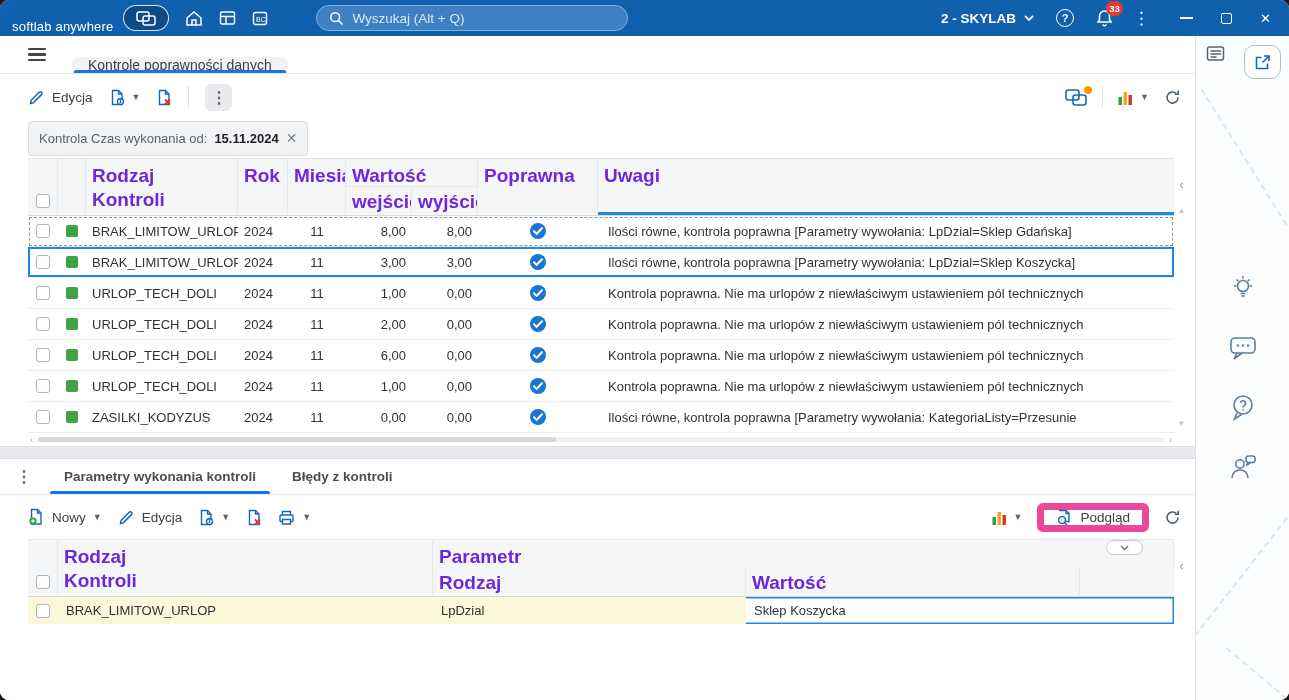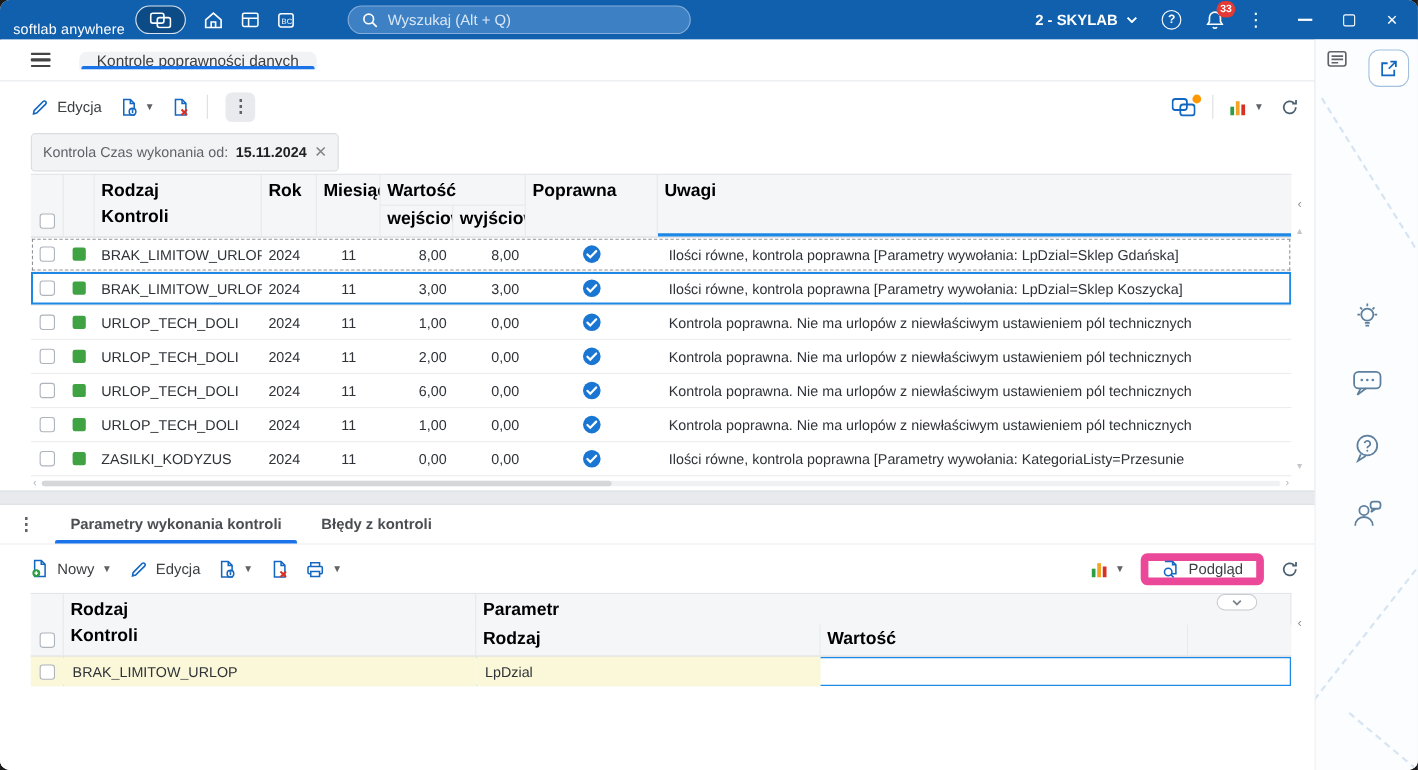--- a/index.html
+++ b/index.html
@@ -34,21 +34,21 @@
   .maxbox { width:11px; height:11px; border:1.6px solid #fff; border-radius:2px; display:block; }
   .closex { font-size:13px; line-height:1; }
   .winbtn { cursor:pointer; display:flex; align-items:center; }
 
   
   .app-body { display:flex; height:664px; background:#fff; }
   .main { flex:1; min-width:0; display:flex; flex-direction:column; border-right:1px solid #e1e3e6; }
   .sidebar { width:93px; background:#fbfdff; position:relative; overflow:hidden; }
 
   
-  .tab-row { height:38px; display:flex; align-items:center; padding-left:28px; border-bottom:1px solid #e6e8ea; }
+  .tab-row { height:38px; display:flex; align-items:flex-end; padding-left:28px; border-bottom:1px solid #e6e8ea; }
   .hamb { align-self:center; cursor:pointer; margin-right:26px; }
   .hamb span { display:block; width:18px; height:2.2px; background:#444; margin:3.2px 0; border-radius:1px; }
   .tab { position:relative; display:flex; align-items:center; padding:0 16px; font-size:14px; color:#3c4043; cursor:pointer; white-space:nowrap; }
   .tab.active { background:#f1f3f4; border-radius:7px 7px 0 0; }
   .tab.active::after { content:""; position:absolute; left:2px; right:2px; bottom:0; height:3px; background:#1a73e8; border-radius:2px 2px 0 0; }
 
   
   .toolbar { height:46px; display:flex; align-items:center; padding:0 14px 0 28px; gap:16px; }
   .tbtn { display:flex; align-items:center; gap:7px; font-size:13.5px; color:#3c4043; cursor:pointer; white-space:nowrap; }
   .chev { font-size:9px; color:#5f6368; }
@@ -65,21 +65,21 @@
   .chip { display:inline-flex; align-items:center; gap:7px; height:35px; padding:0 10px; background:#f1f3f4;
           border:1px solid #dadce0; border-radius:4px; font-size:13px; color:#5f6368; cursor:pointer; }
   .chip b { color:#202124; }
   .chip .x { font-size:14px; color:#80868b; cursor:pointer; }
 
   
   .grid-outer { display:flex; margin:2px 6px 0 28px; }
   .grid { flex:1; min-width:0; }
   .g-head, .g-row { display:grid; grid-template-columns:30px 28px 152px 50px 58px 66px 66px 120px minmax(0,1fr); }
   .g-head { grid-template-rows:28px 28px; background:#f5f6f8; border-top:1px solid #e3e5e8; border-bottom:1px solid #d7d9dc; }
-  .hc { font-size:16px; font-weight:bold; color:#000000; padding:6px 6px 0; border-right:1px solid #e7e9eb; overflow:hidden; white-space:nowrap; }
+  .hc { font-size:19px; font-weight:bold; color:#6d28d9; padding:6px 6px 0; border-right:1px solid #e7e9eb; overflow:hidden; white-space:nowrap; }
   .hc.nb { border-right:none; }
   .hc.sub { font-weight:bold; }
   .a-r1c1 { grid-area:1/1; border-right:1px solid #e7e9eb; }
   .a-r2c1 { grid-area:2/1; display:flex; align-items:center; justify-content:center; border-right:1px solid #e7e9eb; }
   .a-ind  { grid-area:1/2/3/3; border-right:1px solid #e7e9eb; }
   .a-rod  { grid-area:1/3; }
   .a-kon  { grid-area:2/3; padding-top:4px; }
   .a-rok  { grid-area:1/4/3/5; }
   .a-mies { grid-area:1/5/3/6; }
   .a-wart { grid-area:1/6/2/8; border-bottom:1px solid #e7e9eb; }
@@ -645,20 +645,23 @@
             <div class="p-row selected">
               <span class="cell-y" style="justify-content:center;">
                   <span class="cb"></span>
                 </span>
               <span class="cell-y">
                   <span class="c" style="padding-left:8px;">BRAK_LIMITOW_URLOP</span>
                 </span>
               <span class="cell-y">
                   <span class="c" style="padding-left:8px;">LpDzial</span>
                 </span>
+              <span class="cell-w">
+                  <span class="c" style="padding-left:8px;">Sklep Koszycka</span>
+                </span>
               <span class="cell-w"></span>
             </div>
           </div>
 
           <div class="vgutter">
             <span class="vg-col">‹</span>
           </div>
         </div>
       </div>
     </div>

